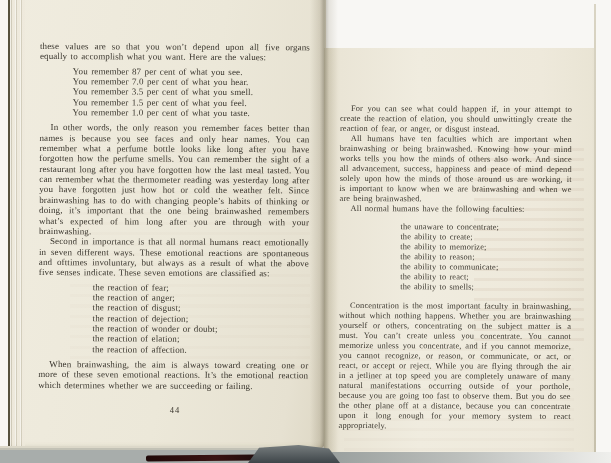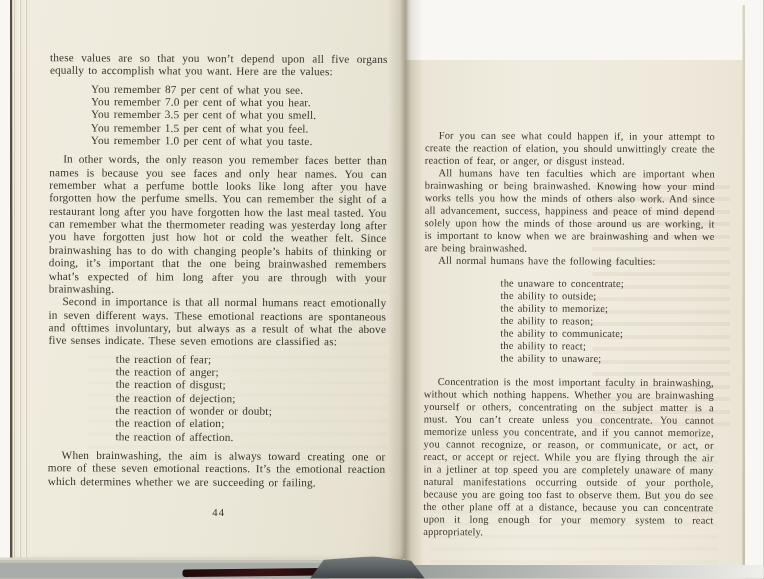--- a/index.html
+++ b/index.html
@@ -139,26 +139,26 @@
 
   <div class="page page-right">
     <div class="showthrough st-right"></div>
     <div class="showthrough st-right2"></div>
     <div class="text-block text-right" id="right-blocks">
         <p class="para indent">For you can see what could happen if, in your attempt to create the reaction of elation, you should unwittingly create the reaction of fear, or anger, or disgust instead.</p>
         <p class="para indent">All humans have ten faculties which are important when brainwashing or being brainwashed. Knowing how your mind works tells you how the minds of others also work. And since all advancement, success, happiness and peace of mind depend solely upon how the minds of those around us are working, it is important to know when we are brainwashing and when we are being brainwashed.</p>
         <p class="para indent">All normal humans have the following faculties:</p>
         <div class="blist blist-faculties">
           <div class="blist-item">the unaware to concentrate;</div>
-          <div class="blist-item">the ability to outside;</div>
+          <div class="blist-item">the ability to create;</div>
           <div class="blist-item">the ability to memorize;</div>
           <div class="blist-item">the ability to reason;</div>
           <div class="blist-item">the ability to communicate;</div>
           <div class="blist-item">the ability to react;</div>
-          <div class="blist-item">the ability to unaware;</div>
+          <div class="blist-item">the ability to smells;</div>
         </div>
         <p class="para indent">Concentration is the most important faculty in brainwashing, without which nothing happens. Whether you are brainwashing yourself or others, concentrating on the subject matter is a must. You can’t create unless you concentrate. You cannot memorize unless you concentrate, and if you cannot memorize, you cannot recognize, or reason, or communicate, or act, or react, or accept or reject. While you are flying through the air in a jetliner at top speed you are completely unaware of many natural manifestations occurring outside of your porthole, because you are going too fast to observe them. But you do see the other plane off at a distance, because you can concentrate upon it long enough for your memory system to react appropriately.</p>
       </div>
     <div class="page-number pn-right">45</div>
   </div>
 
   <div class="gutter"></div>
   <div class="right-edge"></div>
 
   <div class="bottom-left-band"></div>

